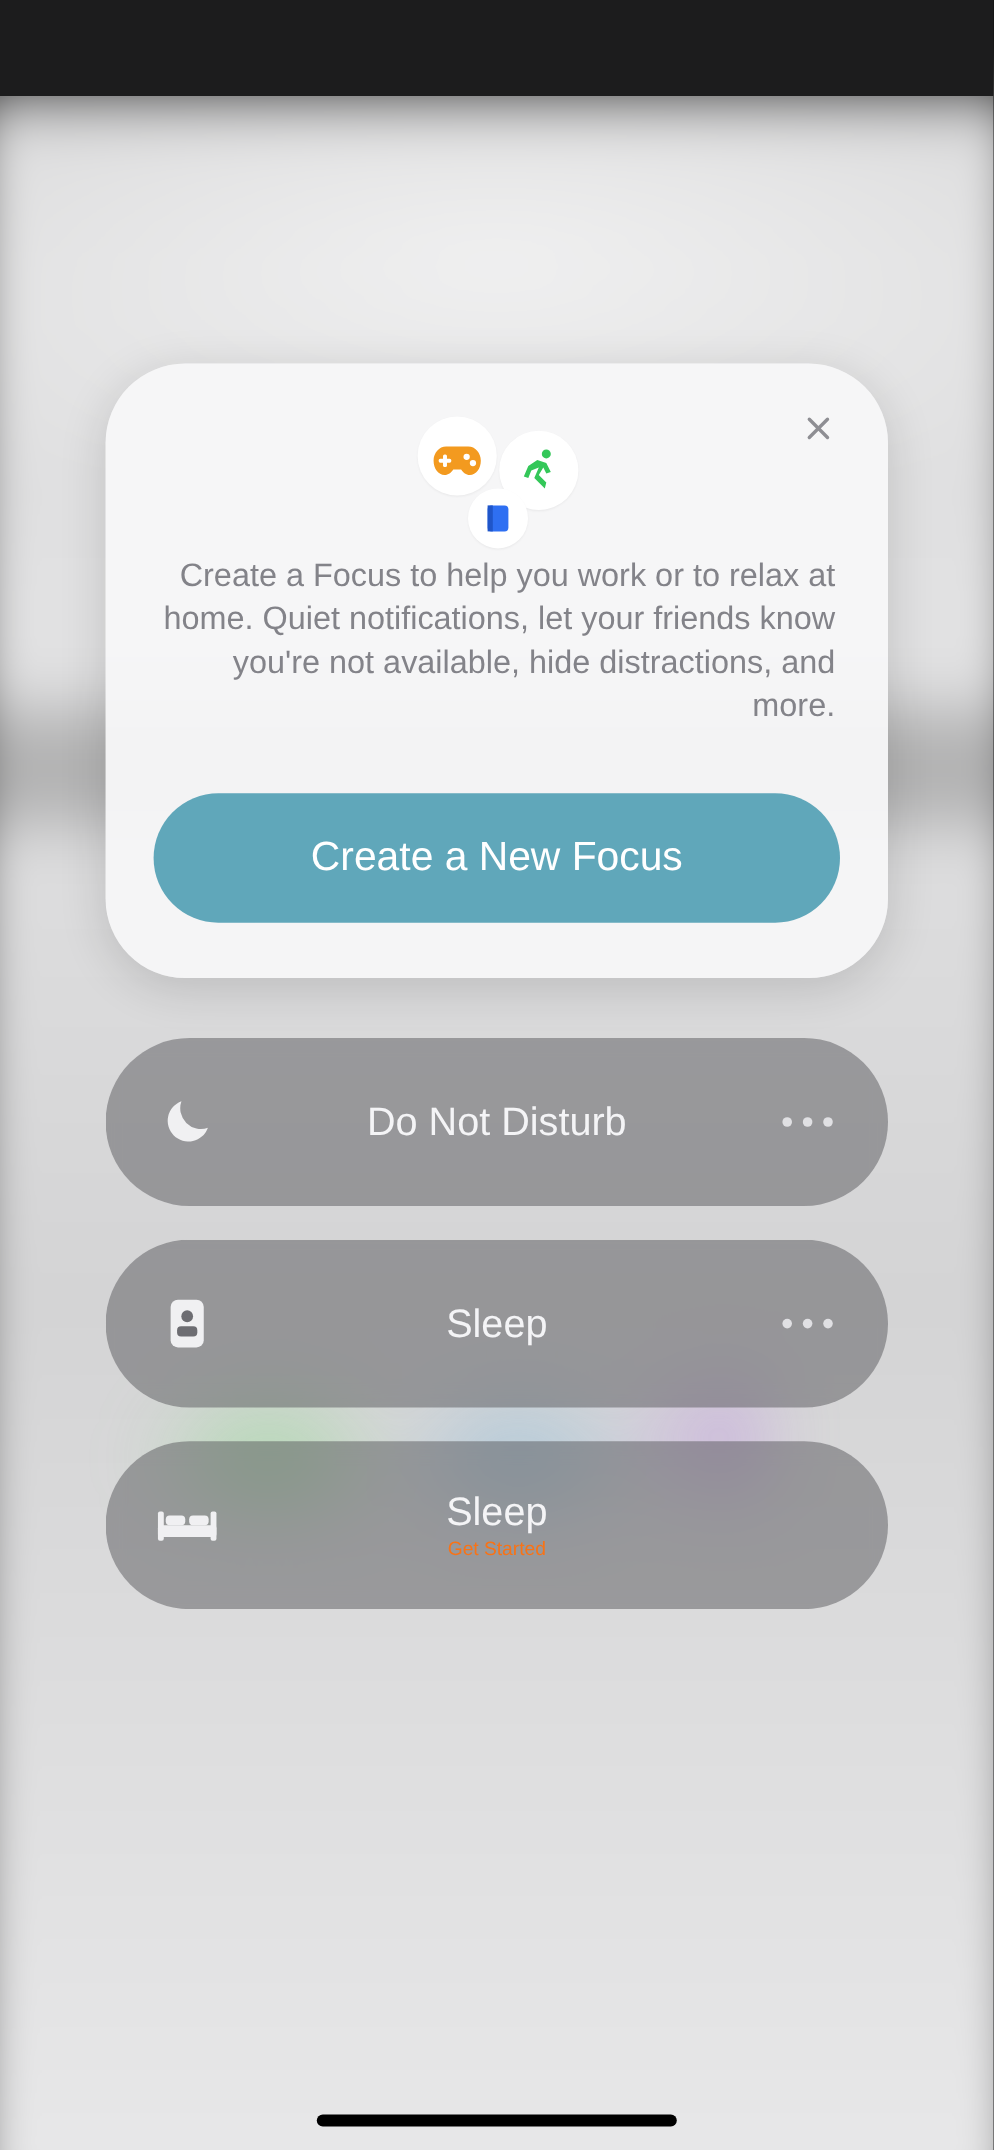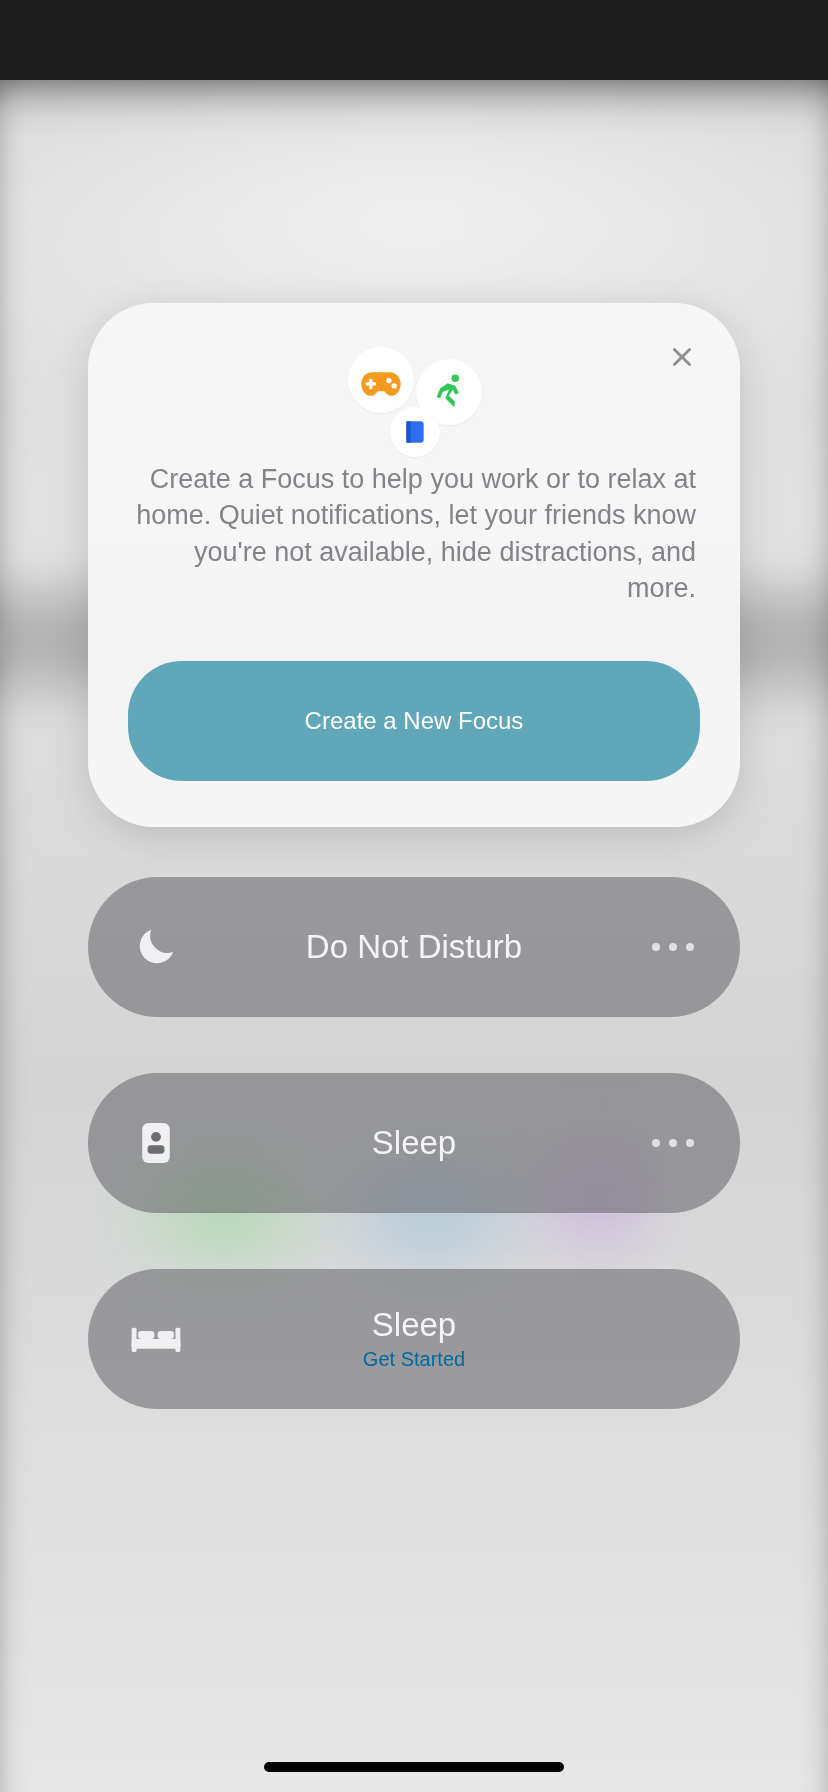--- a/index.html
+++ b/index.html
@@ -90,32 +90,32 @@
   .card p{
     text-align:right;
     font-size:27px;
     line-height:1.35;
     color:#838389;
     padding: 0 4px;
     margin-bottom: 54px;
   }
   .cta{
     width:100%;
-    height:120px;
+    height:108px;
     border:none;
     border-radius:54px;
     background:#60a7ba;
     color:#fff;
-    font-size:24px;
+    font-size:34px;
     font-weight:400;
     cursor:pointer;
   }
 
   
-  .list { margin-top: 50px; display:flex; flex-direction:column; gap:56px; }
+  .list { margin-top: 50px; display:flex; flex-direction:column; gap:28px; }
   .item {
     position:relative;
     height:140px;
     border-radius:70px;
     background: rgba(88,88,92,0.50);
     backdrop-filter: blur(8px);
     display:flex; align-items:center; justify-content:center;
     color:#fff;
     cursor:pointer;
   }
@@ -126,21 +126,21 @@
   }
   .item .trail{
     position:absolute; right:46px; top:50%; transform:translateY(-50%);
     display:flex; gap:9px;
   }
   .item .trail .dot{ width:8px; height:8px; border-radius:50%; background:#e0e0e3; }
   .item .label{
     font-size:33px; font-weight:500; color:#f4f4f6; text-align:center;
   }
   .item .sub{
-    font-size:20px; color:#0369a1; margin-top:4px;
+    font-size:16px; color:#f97316; margin-top:4px;
   }
   .item .center{ display:flex; flex-direction:column; align-items:center; }
 
   
   .home-ind{
     position:absolute; bottom:20px; left:50%; transform:translateX(-50%);
     width:300px; height:10px; border-radius:6px; background:#000;
   }
 </style>
 </head>

